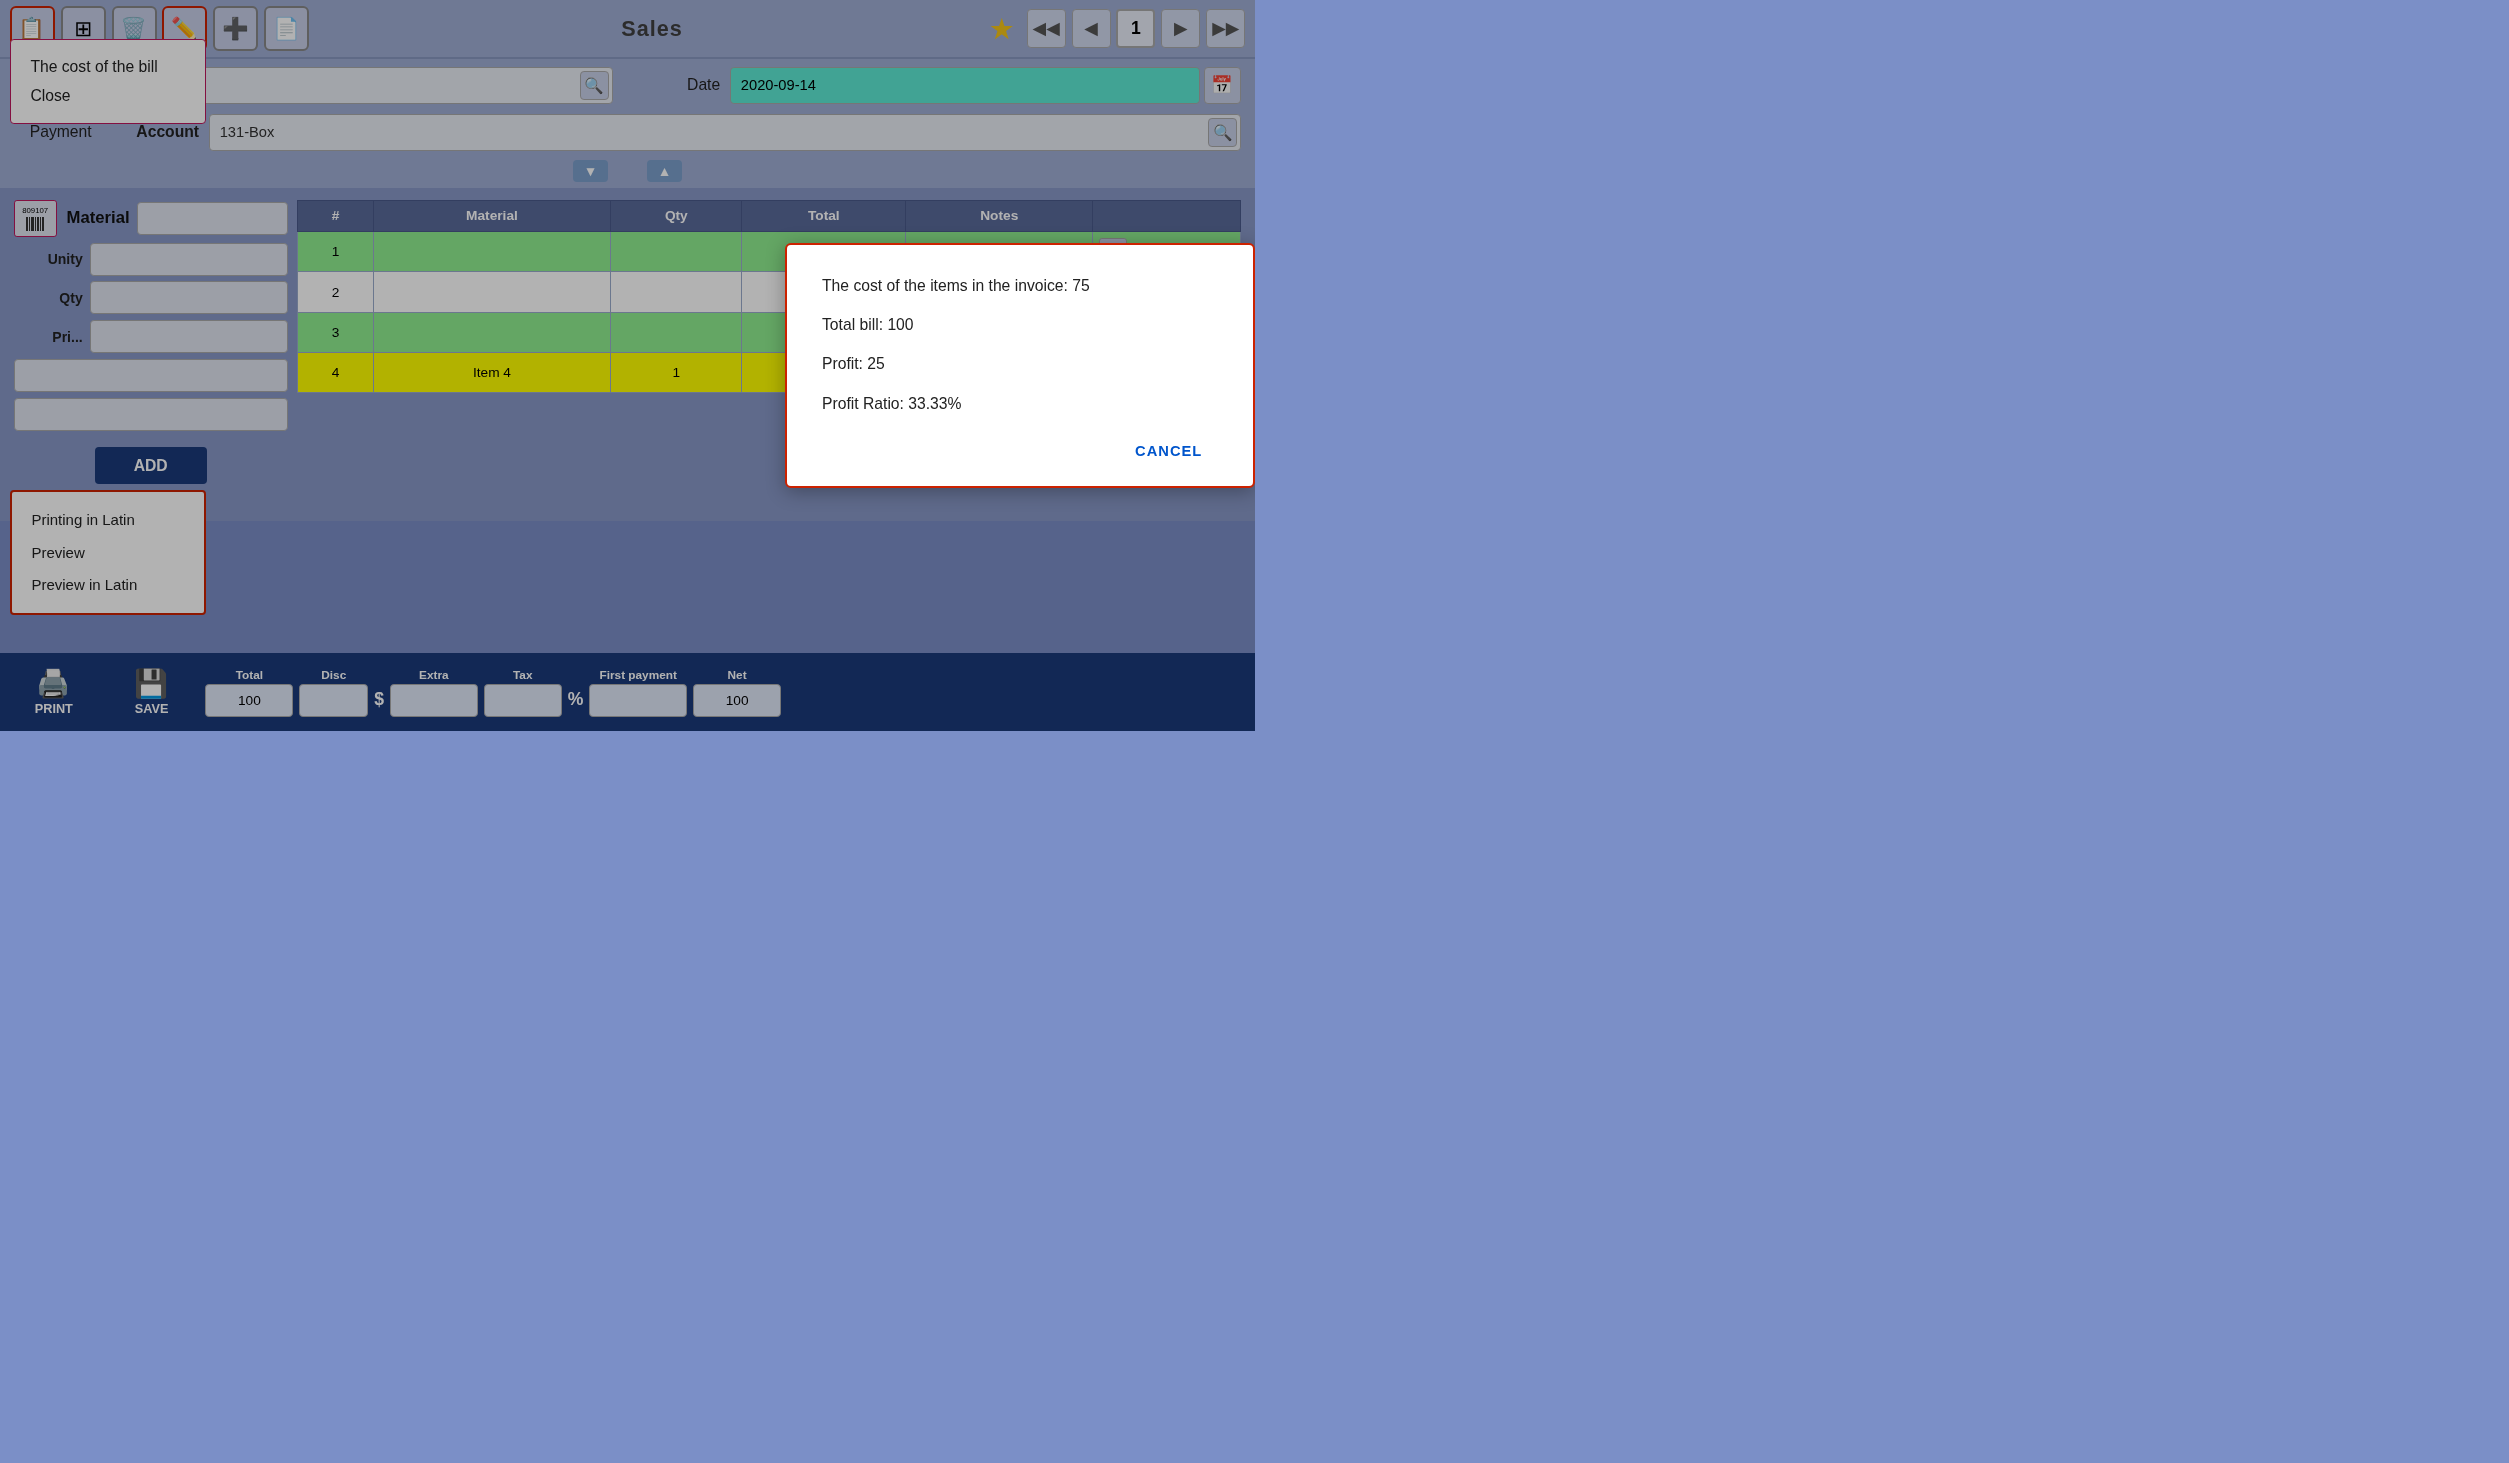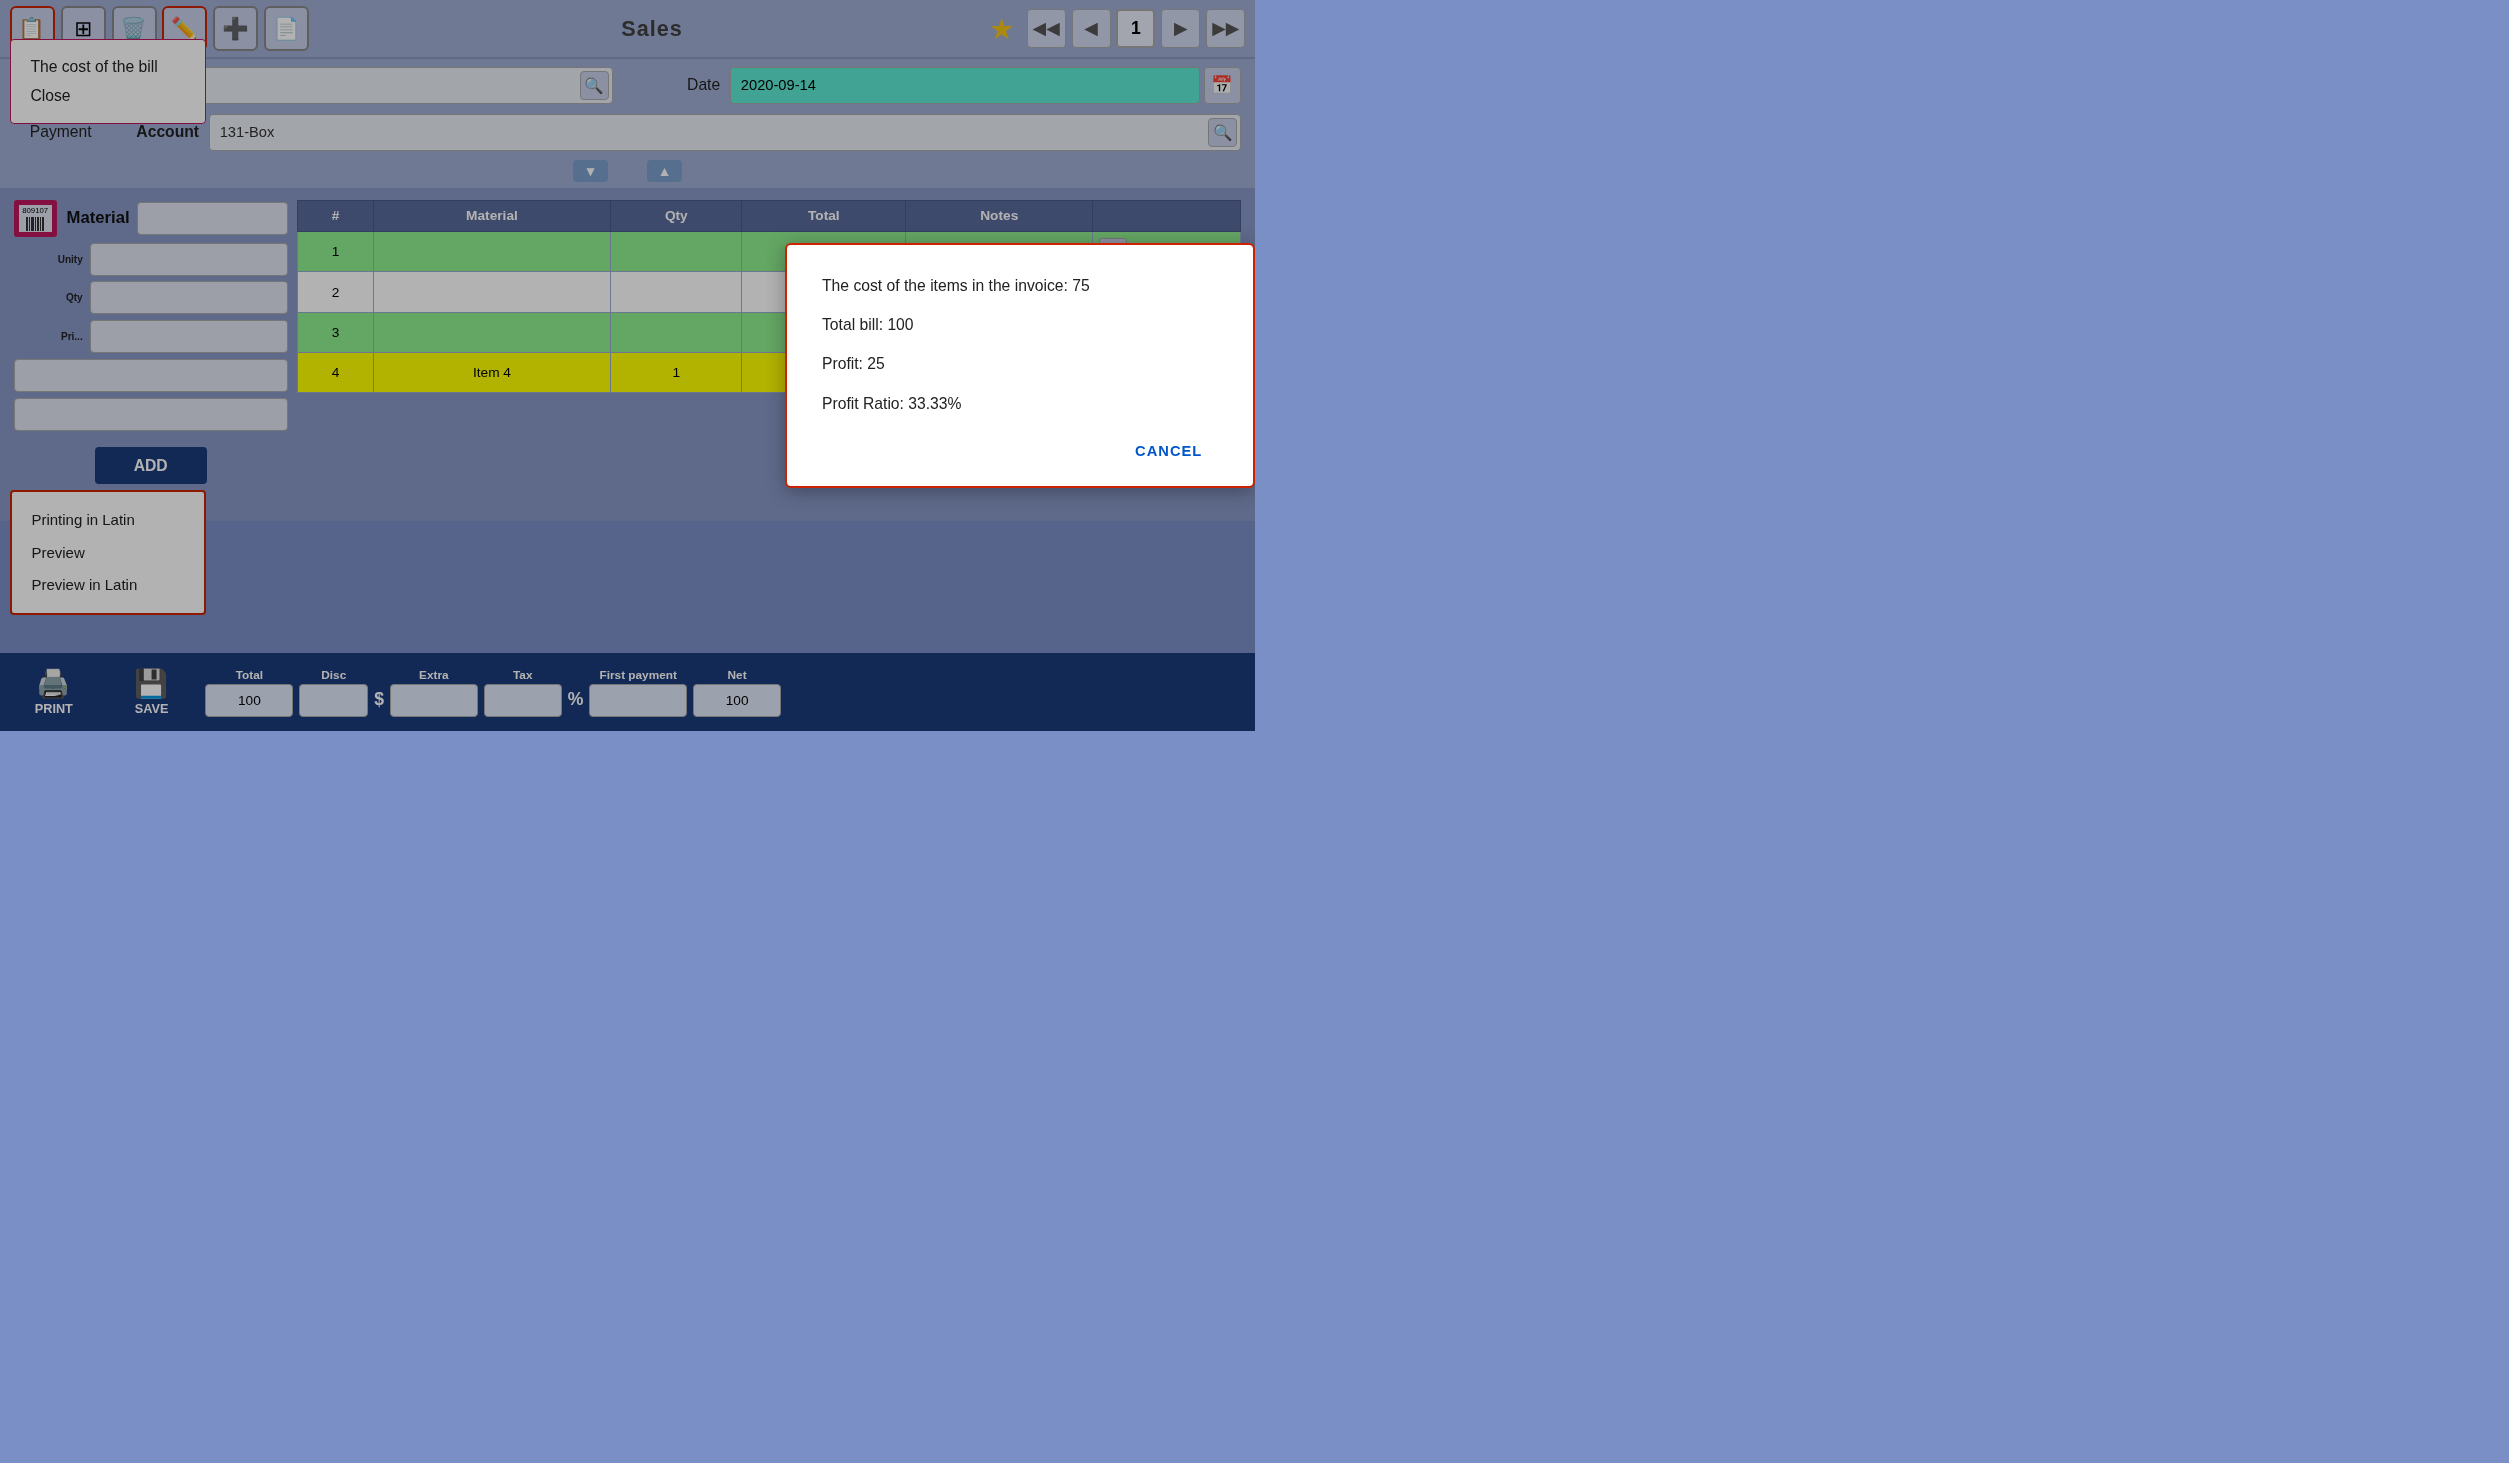--- a/index.html
+++ b/index.html
@@ -182,37 +182,37 @@
       align-items: center;
       justify-content: center;
       cursor: pointer;
       font-size: 17.6px;
       margin-left: 3.9px;
     }
     .barcode-icon {
       width: 43px;
       height: 37px;
       background: #e0e4f0;
-      border: 5px solid #be185d;
+      border: 1px solid #be185d;
       display: flex;
       align-items: center;
       justify-content: center;
       font-size: 9.8px;
       flex-direction: column;
       margin-right: 9.8px;
       border-radius: 2.9px;
     }
     .field-row {
       display: flex;
       align-items: center;
       margin-bottom: 5.9px;
     }
     .field-label {
       width: 69px;
-      font-size: 10px;
+      font-size: 14px;
       font-weight: bold;
       color: #222;
       text-align: right;
       margin-right: 7.8px;
     }
     .field-input {
       flex: 1;
       height: 33px;
       border-radius: 3.9px;
       border: 1px solid #aaa;

